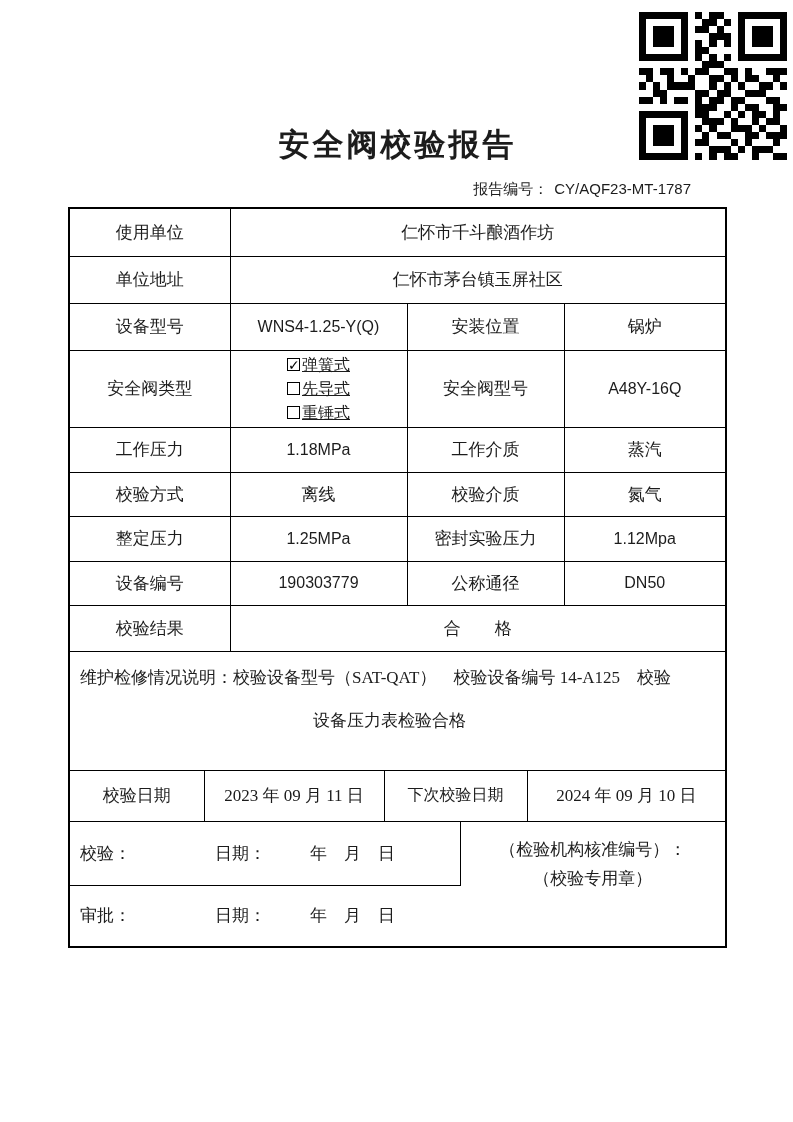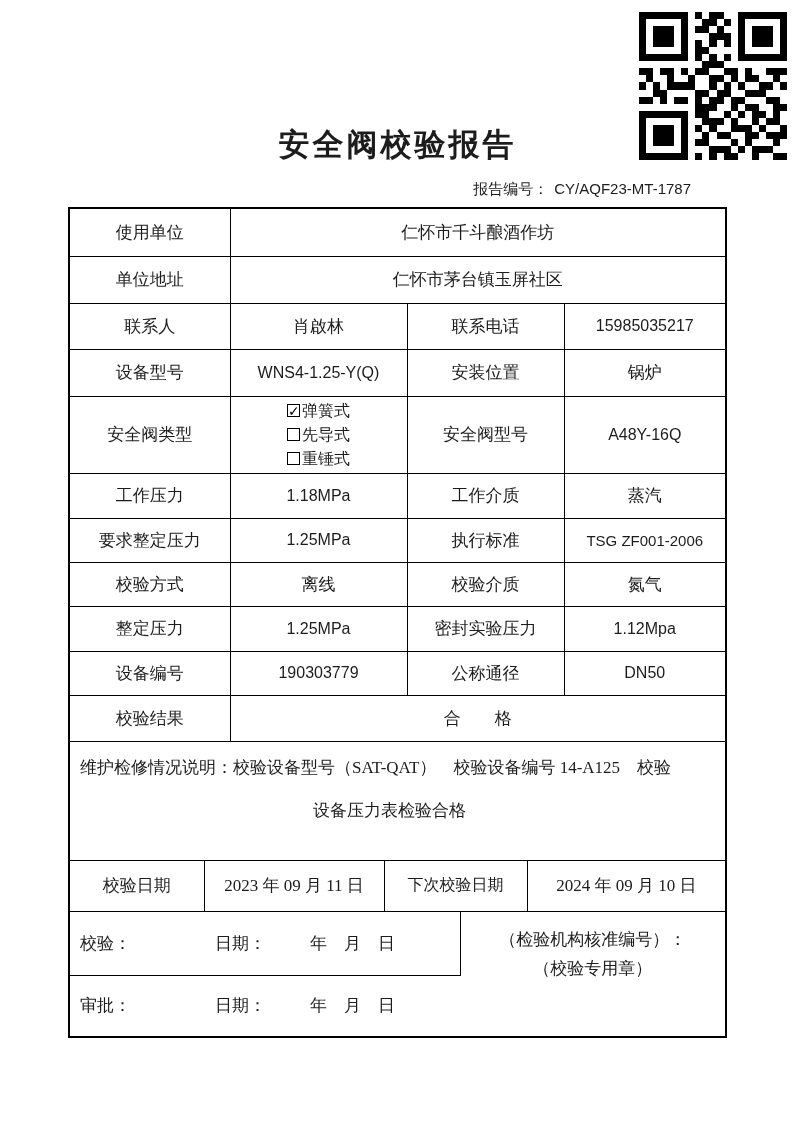--- a/index.html
+++ b/index.html
@@ -56,21 +56,21 @@
     border:1.6px solid #000000;box-sizing:border-box;
     vertical-align:-1px;margin-right:2px;
     position:relative;
   }
   .cb.checked::after{
     content:"\2713";
     position:absolute;left:0px;top:-6px;
     font-size:14px;font-weight:700;color:#000;
     font-family:"DejaVu Sans", sans-serif;
   }
-  .cb-opt{display:inline-block;margin:0 16px;}
+  .cb-opt{display:inline-block;margin:0 16px;text-decoration:underline;}
   
   .maint-cell{
     text-align:center;vertical-align:top;padding:14px 24px 0 8px;
   }
   .maint-line1{display:block;text-align:left;white-space:pre;padding-left:2px;}
   .maint-line2{display:block;text-align:center;margin-top:20px;}
   
   .sig-cell{text-align:left;padding-left:10px;}
   .sig-cell .dl{display:inline-block;margin-left:84px;}
   .sig-cell .ymd{display:inline-block;margin-left:44px;white-space:pre;}
@@ -338,52 +338,40 @@
         </colgroup>
       <tbody>
           <tr style="height:47px">
         <td>使用单位</td>
         <td colspan="3" class="mixed">仁怀市千斗酿酒作坊</td>
       </tr>
       <tr style="height:47px">
         <td>单位地址</td>
         <td colspan="3" class="mixed">仁怀市茅台镇玉屏社区</td>
       </tr>
-      <tr style="height:46px">
-        <td>联系人</td>
-        <td class="mixed">肖啟林</td>
-        <td>联系电话</td>
-        <td class="lat">15985035217</td>
-      </tr>
       <tr style="height:47px">
         <td>设备型号</td>
         <td class="lat">WNS4-1.25-Y(Q)</td>
         <td>安装位置</td>
         <td class="mixed">锅炉</td>
       </tr>
       <tr style="height:49px">
         <td>安全阀类型</td>
         <td class="cb-cell">
           <span class="cb-opt"><span class="cb checked"></span><span>弹簧式</span></span><span class="cb-opt"><span class="cb"></span><span>先导式</span></span><br>
           <span class="cb-opt"><span class="cb"></span><span>重锤式</span></span>
         </td>
         <td>安全阀型号</td>
         <td class="lat">A48Y-16Q</td>
       </tr>
       <tr style="height:45px">
         <td>工作压力</td>
         <td class="lat">1.18MPa</td>
         <td>工作介质</td>
         <td class="mixed">蒸汽</td>
-      </tr>
-      <tr style="height:44px">
-        <td>要求整定压力</td>
-        <td class="lat">1.25MPa</td>
-        <td>执行标准</td>
-        <td class="lat" style="font-size:15px">TSG ZF001-2006</td>
       </tr>
       <tr style="height:44px">
         <td>校验方式</td>
         <td class="mixed">离线</td>
         <td>校验介质</td>
         <td class="mixed">氮气</td>
       </tr>
       <tr style="height:45px">
         <td>整定压力</td>
         <td class="lat">1.25MPa</td>

